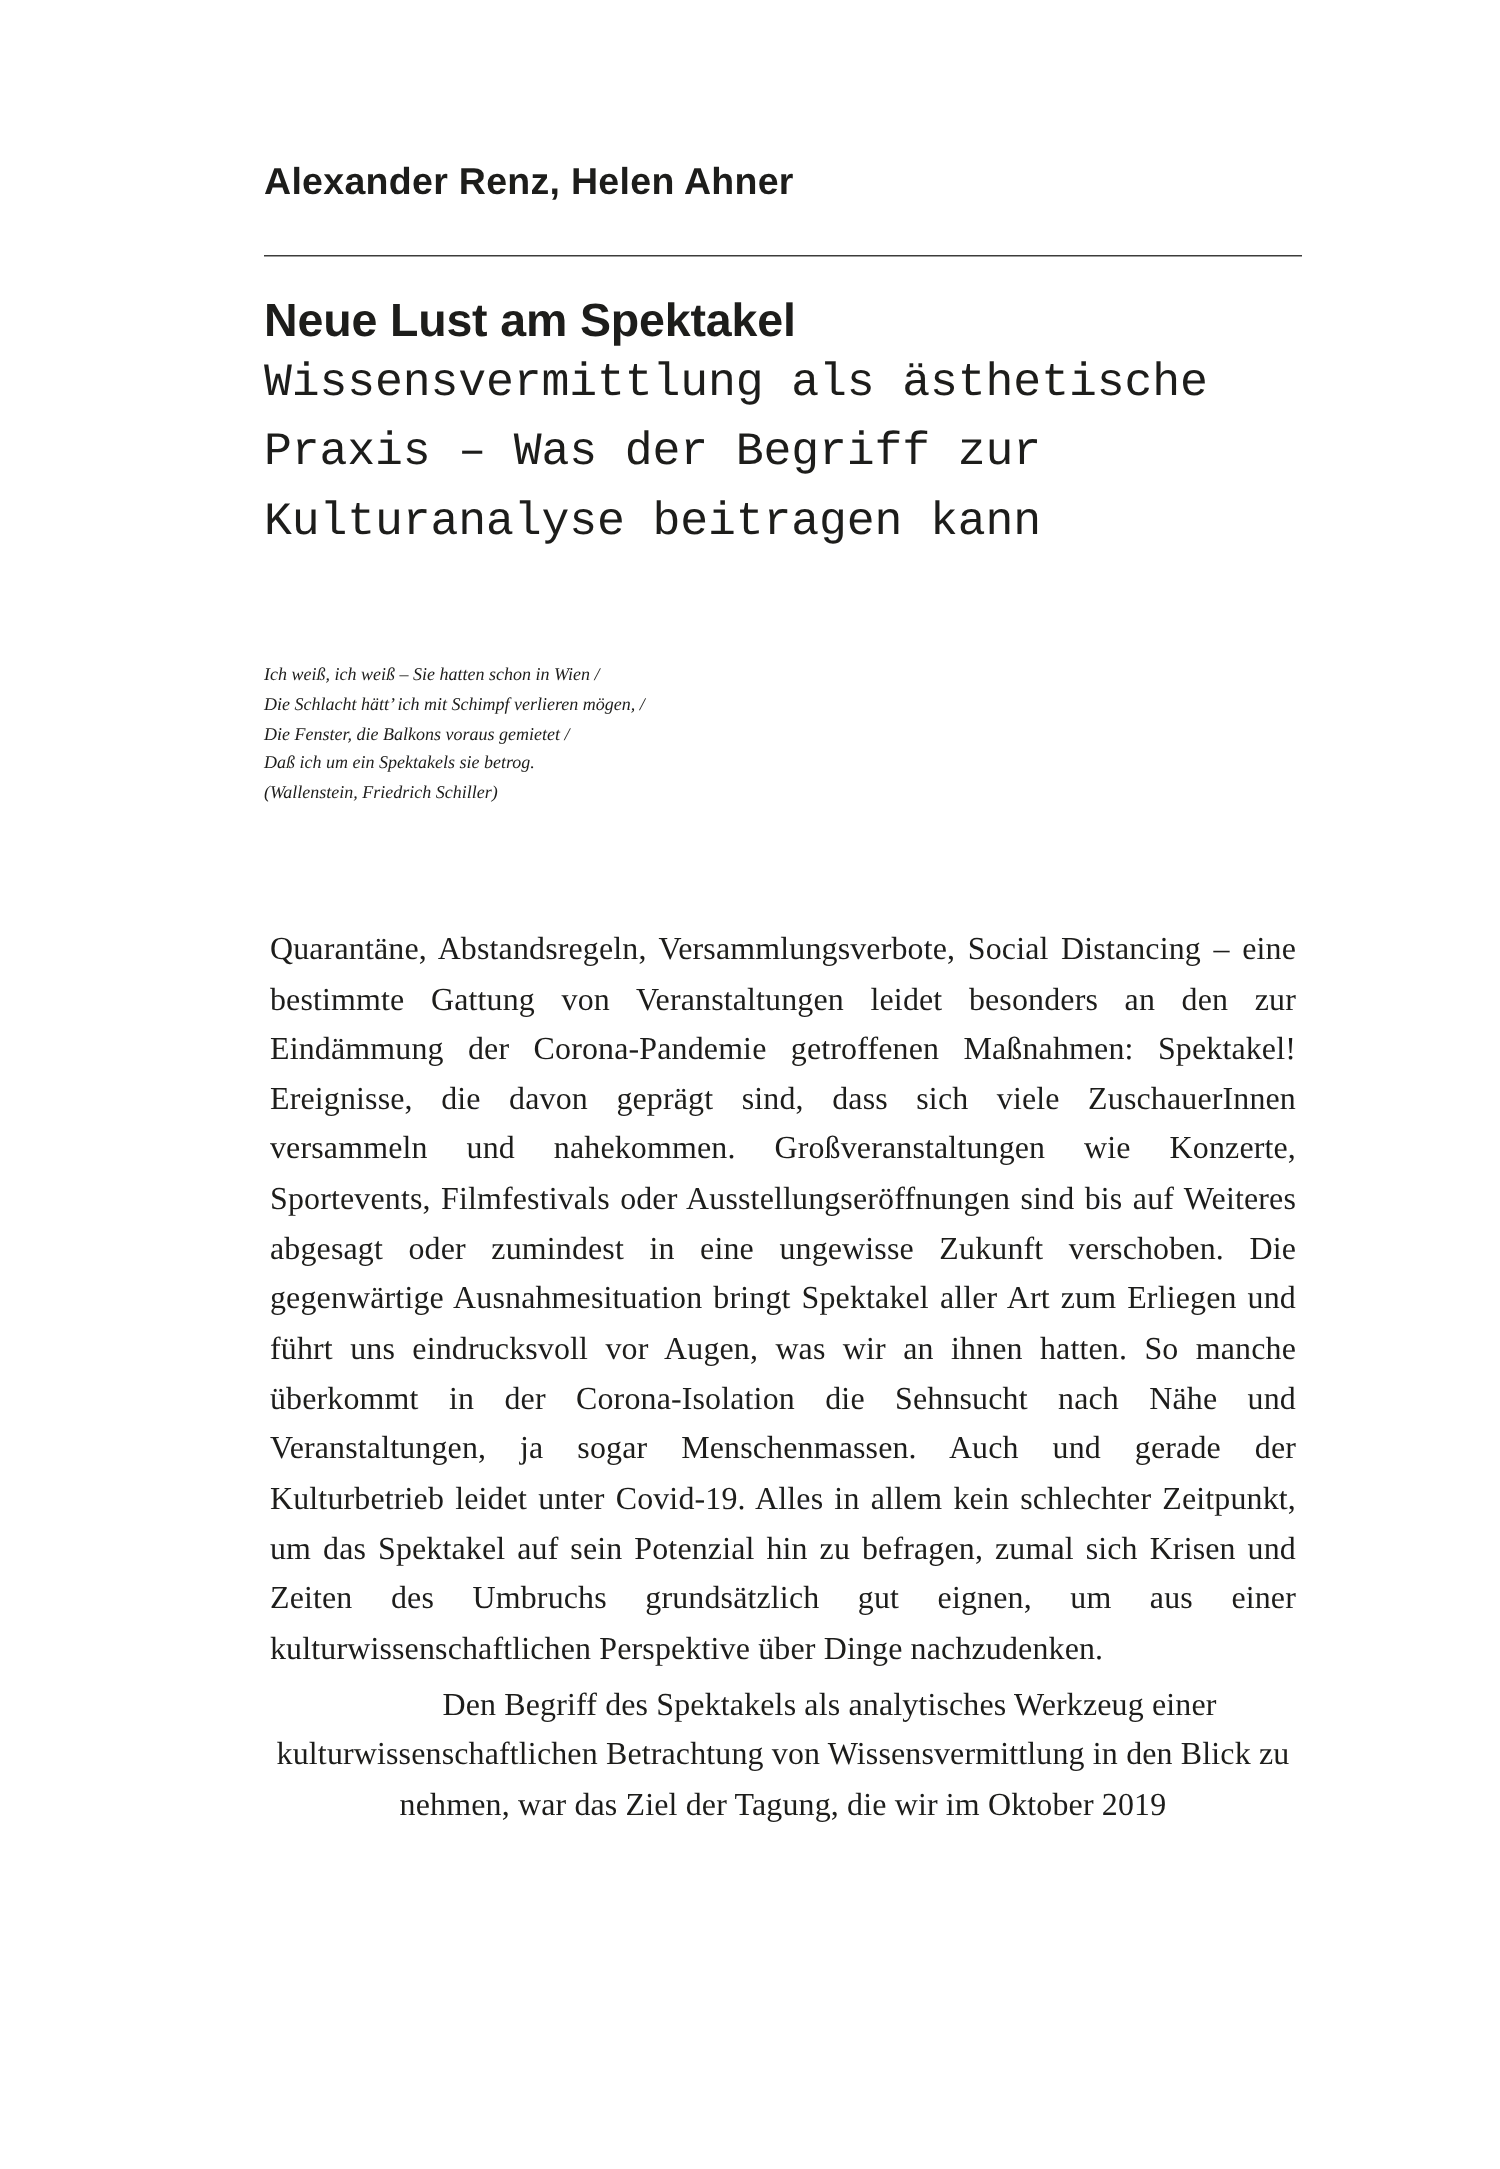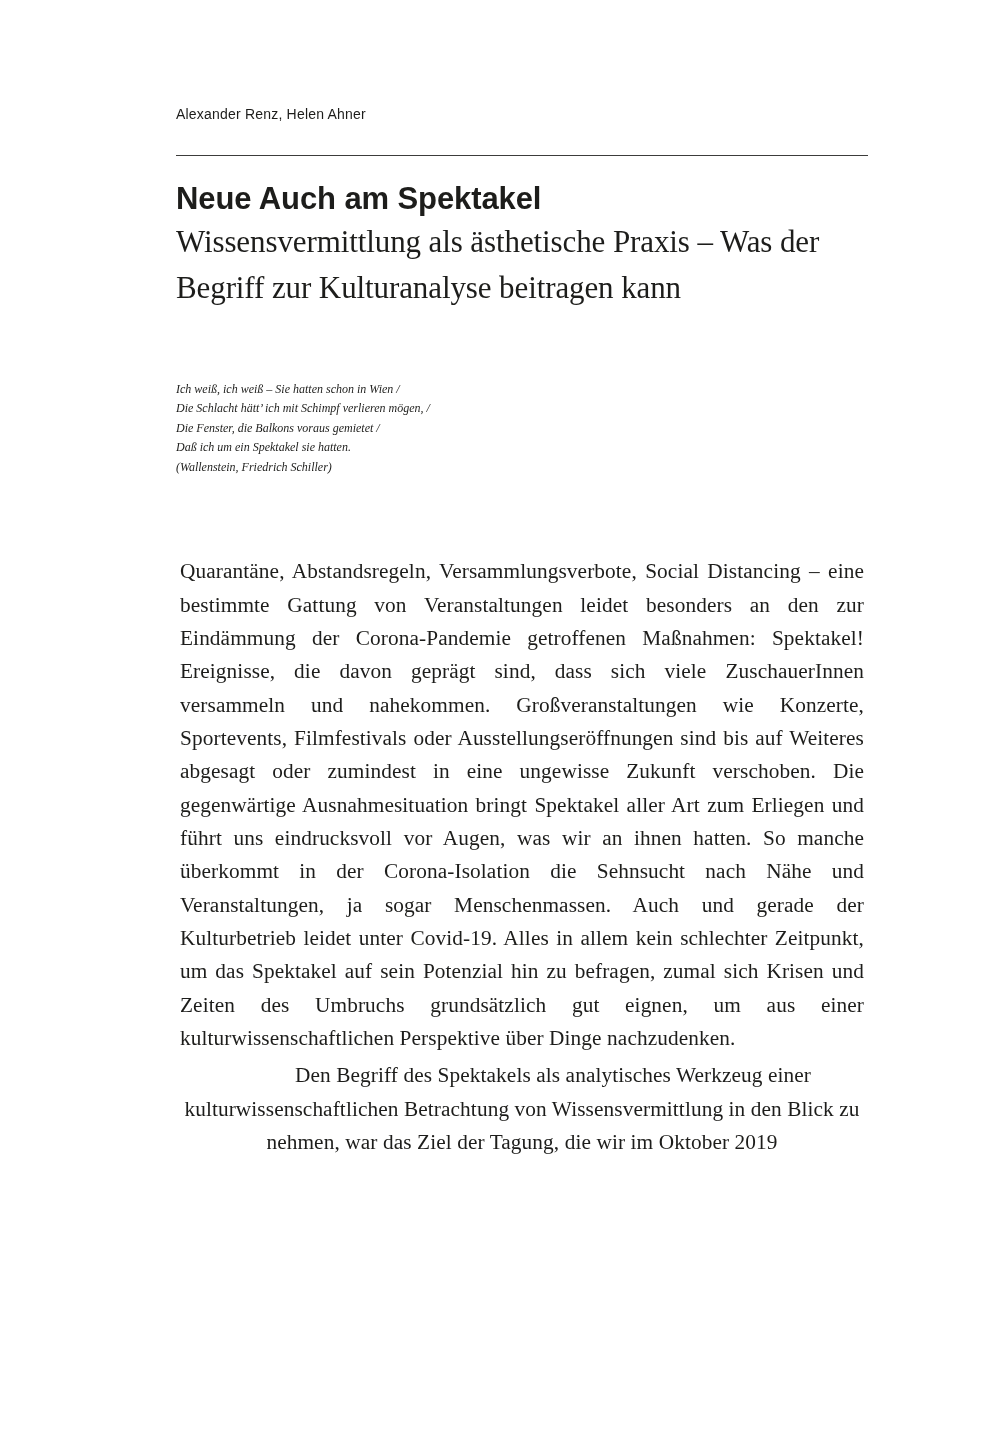--- a/index.html
+++ b/index.html
@@ -23,22 +23,22 @@
   .content {
     position: absolute;
     left: 176px;
     top: 105px;
     width: 692px;
   }
 
   
   .authors {
     font-family: "Liberation Sans", sans-serif;
-    font-size: 14px;
-    font-weight: 400;
+    font-size: 25px;
+    font-weight: 700;
     letter-spacing: 0.2px;
     color: #1d1d1b;
     line-height: 1.3;
     margin: 0;
   }
 
   .rule {
     margin-top: 32px;
     border-top: 1.3px solid #3c3c3b;
     width: 692px;
@@ -52,21 +52,21 @@
   .title-main {
     font-family: "Liberation Sans", sans-serif;
     font-size: 31px;
     font-weight: 700;
     letter-spacing: -0.1px;
     line-height: 1.24;
     color: #1d1d1b;
     margin: 0;
   }
   .title-sub {
-    font-family: Liberation Serif, serif;
+    font-family: Liberation Mono, monospace;
     font-size: 31px;
     font-weight: 400;
     letter-spacing: -0.1px;
     line-height: 1.5;
     color: #1d1d1b;
     margin: 0;
     max-width: 660px;
   }
 
   
@@ -109,29 +109,29 @@
 <body>
 
 <div class="page">
   <div class="content">
 
     <div class="authors">Alexander Renz, Helen Ahner</div>
 
     <div class="rule"></div>
 
     <div class="title-block">
-      <h1 class="title-main">Neue Auch am Spektakel</h1>
+      <h1 class="title-main">Neue Lust am Spektakel</h1>
       <h2 class="title-sub">Wissensvermittlung als ästhetische Praxis – Was der Begriff zur Kulturanalyse beitragen kann</h2>
     </div>
 
     <div class="epigraph">
       <span class="line">Ich weiß, ich weiß – Sie hatten schon in Wien /</span>
       <span class="line">Die Schlacht hätt’ ich mit Schimpf verlieren mögen, /</span>
       <span class="line">Die Fenster, die Balkons voraus gemietet /</span>
-      <span class="line">Daß ich um ein Spektakel sie hatten.</span>
+      <span class="line">Daß ich um ein Spektakels sie betrog.</span>
       <span class="line">(Wallenstein, Friedrich Schiller)</span>
     </div>
 
     <div class="body-text">
       <p>Quarantäne, Abstandsregeln, Versammlungsverbote, Social Distancing – eine bestimmte Gattung von Veranstaltungen leidet besonders an den zur Eindämmung der Corona-Pandemie getroffenen Maßnahmen: Spektakel! Ereignisse, die davon geprägt sind, dass sich viele ZuschauerInnen versammeln und nahekommen. Großveranstaltungen wie Konzerte, Sportevents, Filmfestivals oder Ausstellungseröffnungen sind bis auf Weiteres abgesagt oder zumindest in eine ungewisse Zukunft verschoben. Die gegenwärtige Ausnahmesituation bringt Spektakel aller Art zum Erliegen und führt uns eindrucksvoll vor Augen, was wir an ihnen hatten. So manche überkommt in der Corona-Isolation die Sehnsucht nach Nähe und Veranstaltungen, ja sogar Menschenmassen. Auch und gerade der Kulturbetrieb leidet unter Covid-19. Alles in allem kein schlechter Zeitpunkt, um das Spektakel auf sein Potenzial hin zu befragen, zumal sich Krisen und Zeiten des Umbruchs grundsätzlich gut eignen, um aus einer kulturwissenschaftlichen Perspektive über Dinge nachzudenken.</p>
       <p class="indent last">Den Begriff des Spektakels als analytisches Werkzeug einer kulturwissenschaftlichen Betrachtung von Wissensvermittlung in den Blick zu nehmen, war das Ziel der Tagung, die wir im Oktober 2019</p>
     </div>
 
   </div>
 </div>

